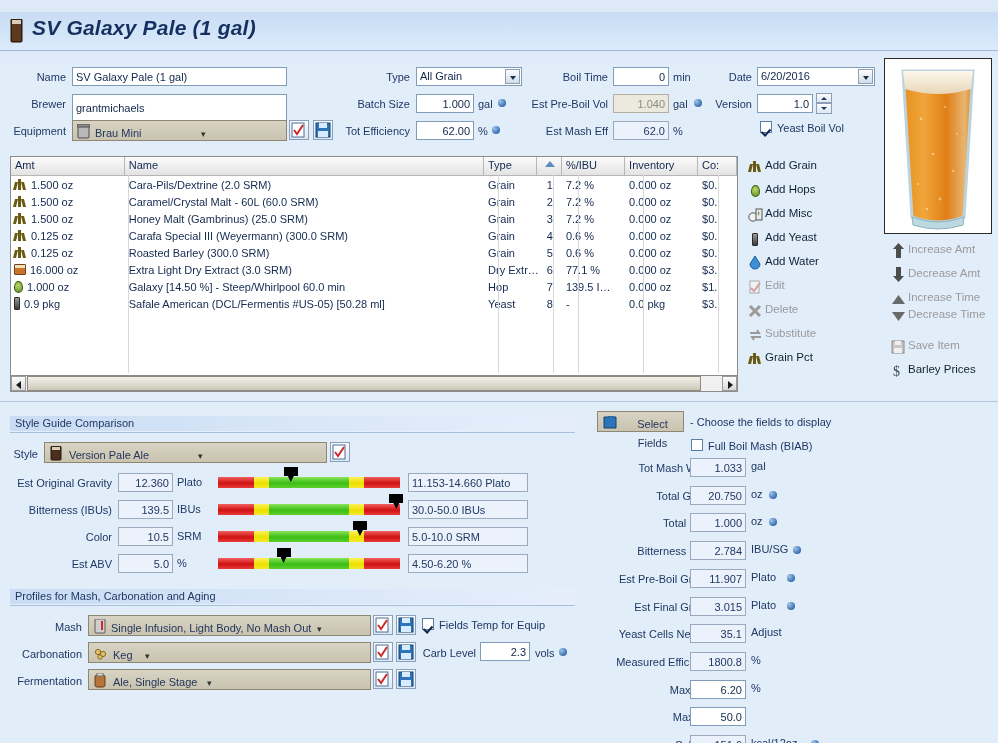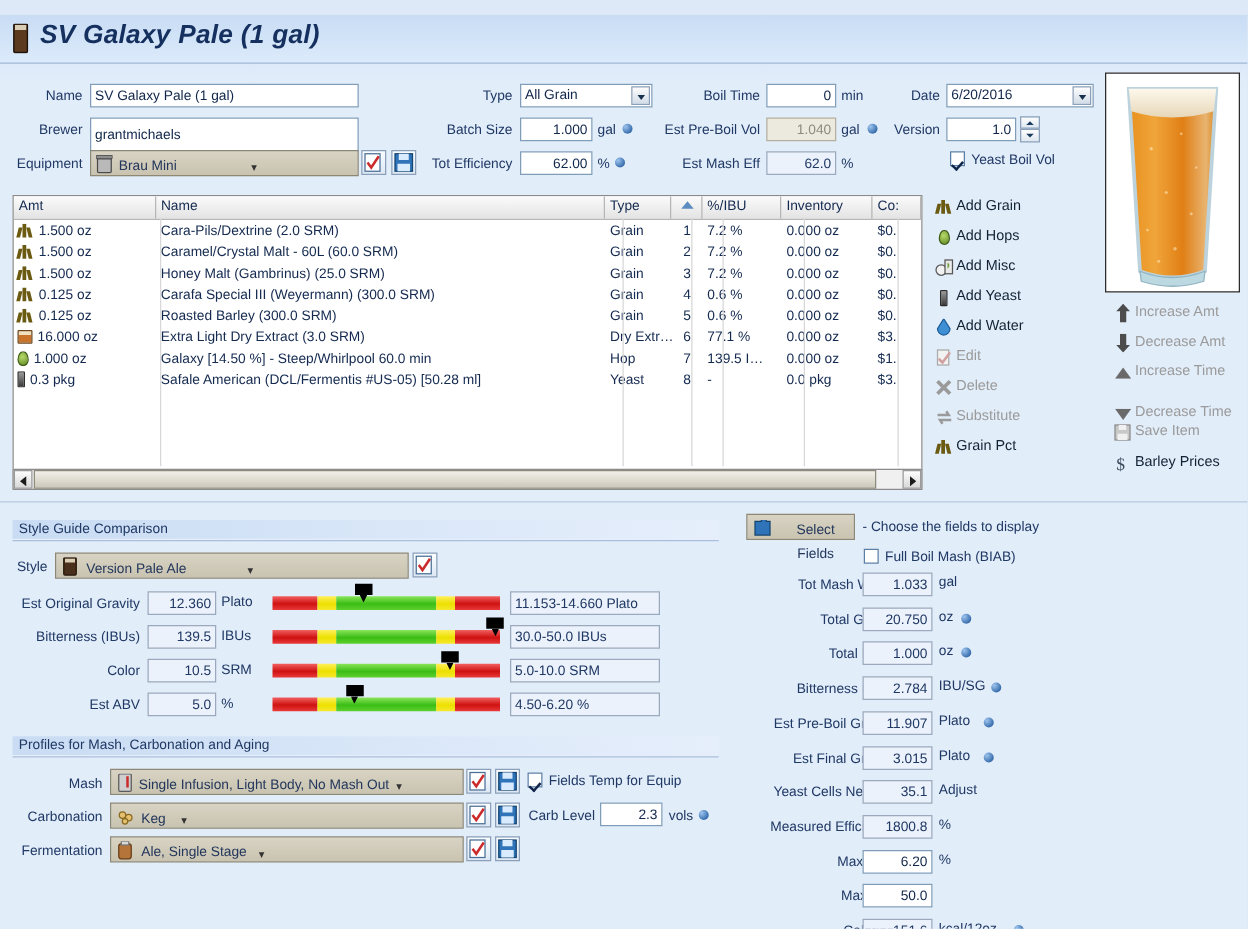--- a/index.html
+++ b/index.html
@@ -358,21 +358,21 @@
           <div class="gc" style="width:370px">Galaxy [14.50 %] - Steep/Whirlpool  60.0 min</div>
           <div class="gc" style="width:55px">Hop</div>
           <div class="gc num" style="width:25px">7</div>
           <div class="gc" style="width:65px">139.5 I…</div>
           <div class="gc" style="width:75px">0.000 oz</div>
           <div class="gc" style="width:40px">$1.</div>
         </div>
         <div class="grow">
           <div class="gc amt" style="width:117px">
             <span class="ico i-yeast"></span>
-            <span>0.3 pkg</span>
+            <span>0.9 pkg</span>
           </div>
           <div class="gc" style="width:370px">Safale American  (DCL/Fermentis #US-05) [50.28 ml]</div>
           <div class="gc" style="width:55px">Yeast</div>
           <div class="gc num" style="width:25px">8</div>
           <div class="gc" style="width:65px">-</div>
           <div class="gc" style="width:75px">0.0 pkg</div>
           <div class="gc" style="width:40px">$3.</div>
         </div>
       </div>
   </div>
@@ -414,21 +414,21 @@
   <div id="actions-right">
       <div class="act dis" style="left: 888px; top: 231px;"><span class="g"><svg width="13" height="15" viewBox="0 0 13 15" style="vertical-align:-3px">
             <path d="M6.5 0 L12 6 H9 V15 H4 V6 H1 Z" fill="#4c4c4c"></path>
           </svg></span><span>Increase Amt</span></div>
       <div class="act dis" style="left: 888px; top: 255px;"><span class="g"><svg width="13" height="15" viewBox="0 0 13 15" style="vertical-align:-3px">
             <path d="M6.5 15 L12 9 H9 V0 H4 V9 H1 Z" fill="#4c4c4c"></path>
           </svg></span><span>Decrease Amt</span></div>
       <div class="act dis" style="left: 888px; top: 279px;"><span class="g"><svg width="13" height="9" viewBox="0 0 13 9" style="vertical-align:-1px">
             <path d="M6.5 0 L13 9 H0 Z" fill="#6a6a6a"></path>
           </svg></span><span>Increase Time</span></div>
-      <div class="act dis" style="left: 888px; top: 312px;"><span class="g"><svg width="13" height="9" viewBox="0 0 13 9" style="vertical-align:-1px">
+      <div class="act dis" style="left: 888px; top: 296px;"><span class="g"><svg width="13" height="9" viewBox="0 0 13 9" style="vertical-align:-1px">
             <path d="M6.5 9 L13 0 H0 Z" fill="#6a6a6a"></path>
           </svg></span><span>Decrease Time</span></div>
       <div class="act dis" style="left: 888px; top: 327px;"><span class="g"><svg width="14" height="14" viewBox="0 0 14 14" style="vertical-align:-3px">
             <rect x="1" y="1" width="12" height="12" fill="#c8c8c8" stroke="#8a8a8a"></rect>
             <rect x="4" y="1" width="6" height="4" fill="#f0f0f0"></rect>
             <rect x="3" y="8" width="8" height="5" fill="#f0f0f0"></rect>
           </svg></span><span>Save Item</span></div>
       <div class="act" style="left: 888px; top: 351px;"><span class="g"><svg width="12" height="15" viewBox="0 0 12 15" style="vertical-align:-3px">
             <text x="1" y="13" font-size="14" font-family="Liberation Serif,serif" fill="#3a4a5a">$</text>
           </svg></span><span>Barley Prices</span></div>

